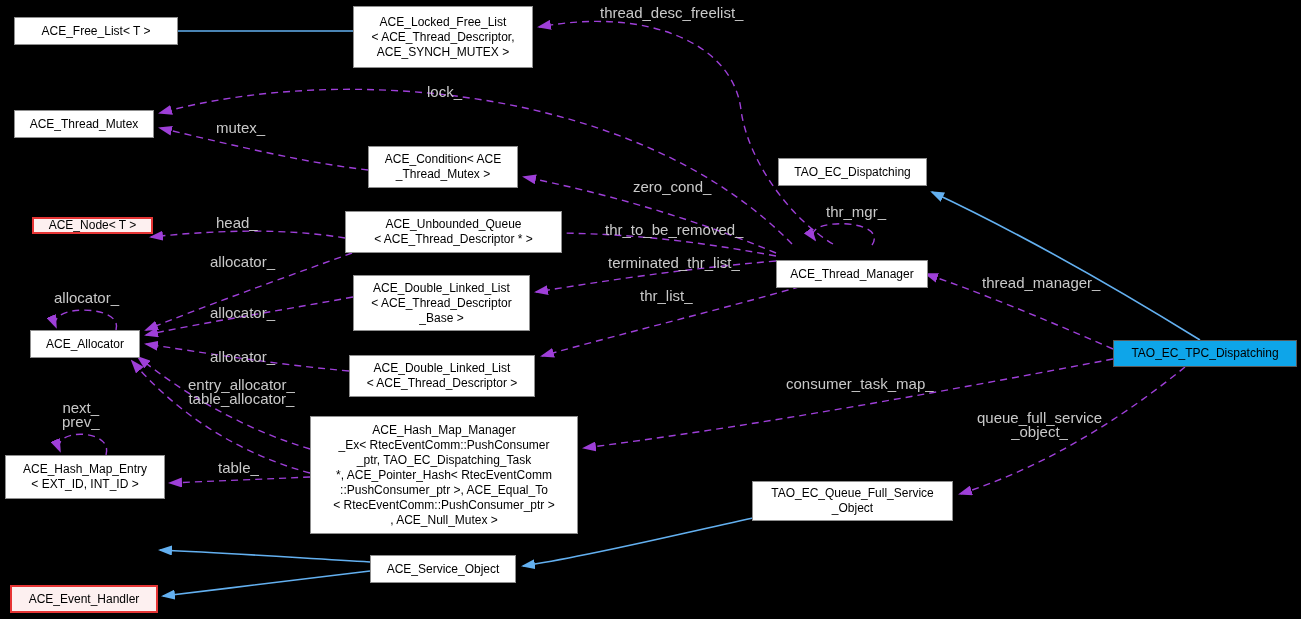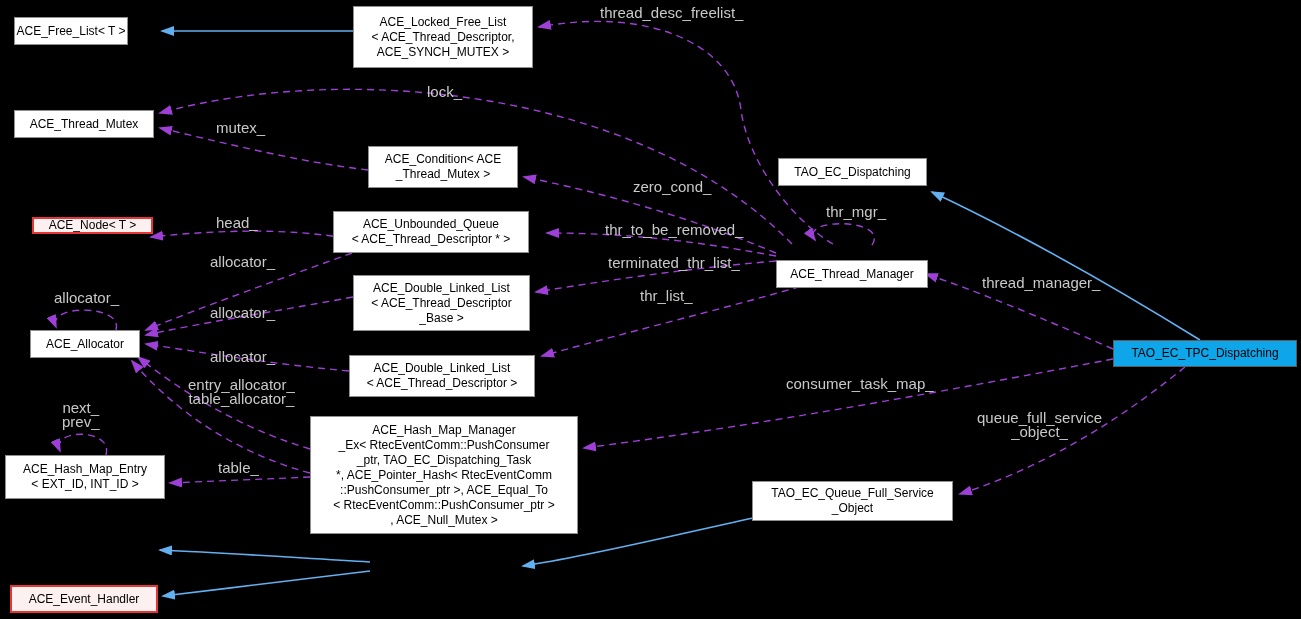--- a/index.html
+++ b/index.html
@@ -72,50 +72,51 @@
     <path class="edge-p" d="M310,449 C240,428 182,392 138,357" marker-end="url(#arrow-p)"></path>
     <path class="edge-p" d="M310,473 C232,452 172,408 132,361" marker-end="url(#arrow-p)"></path>
     <path class="edge-p" d="M116,330 C124,304 46,304 56,327" marker-end="url(#arrow-p)"></path>
     <path class="edge-p" d="M106,455 C114,428 50,428 60,451" marker-end="url(#arrow-p)"></path>
     <path class="edge-p" d="M310,477 C268,479 215,481 170,483" marker-end="url(#arrow-p)"></path>
     <path class="edge-p" d="M1113,349 C1040,317 976,291 926,274" marker-end="url(#arrow-p)"></path>
     <path class="edge-p" d="M1113,359 C950,390 762,425 584,448" marker-end="url(#arrow-p)"></path>
     <path class="edge-p" d="M1185,367 C1120,420 1042,468 960,494" marker-end="url(#arrow-p)"></path>
   </svg>
 
-  <div class="node" style="left:14px;top:17px;width:114px;height:28px"><span>ACE_Free_List&lt; T &gt;</span></div>
+  <div class="node" style="left:14px;top:17px;width:164px;height:28px"><span>ACE_Free_List&lt; T &gt;</span></div>
   <div class="node" style="left:353px;top:6px;width:180px;height:62px"><span>ACE_Locked_Free_List
 &lt; ACE_Thread_Descriptor,
 ACE_SYNCH_MUTEX &gt;</span></div>
   <div class="node" style="left:14px;top:110px;width:140px;height:28px"><span>ACE_Thread_Mutex</span></div>
   <div class="node" style="left:368px;top:146px;width:150px;height:42px"><span>ACE_Condition&lt; ACE
 _Thread_Mutex &gt;</span></div>
   <div class="node" style="left:778px;top:158px;width:149px;height:28px"><span>TAO_EC_Dispatching</span></div>
   <div class="node alert" style="left:32px;top:217px;width:121px;height:17px"><span>ACE_Node&lt; T &gt;</span></div>
-  <div class="node" style="left:333px;top:211px;width:196px;height:42px"><span>ACE_Unbounded_Queue
+  <div class="node" style="left:345px;top:211px;width:217px;height:42px"><span>ACE_Unbounded_Queue
 &lt; ACE_Thread_Descriptor * &gt;</span></div>
   <div class="node" style="left:776px;top:260px;width:152px;height:28px"><span>ACE_Thread_Manager</span></div>
   <div class="node" style="left:353px;top:275px;width:177px;height:56px"><span>ACE_Double_Linked_List
 &lt; ACE_Thread_Descriptor
 _Base &gt;</span></div>
   <div class="node" style="left:30px;top:330px;width:110px;height:28px"><span>ACE_Allocator</span></div>
   <div class="node" style="left:349px;top:355px;width:186px;height:42px"><span>ACE_Double_Linked_List
 &lt; ACE_Thread_Descriptor &gt;</span></div>
   <div class="node focus" style="left:1113px;top:340px;width:184px;height:27px"><span>TAO_EC_TPC_Dispatching</span></div>
   <div class="node" style="left:5px;top:455px;width:160px;height:44px"><span>ACE_Hash_Map_Entry
 &lt; EXT_ID, INT_ID &gt;</span></div>
   <div class="node" style="left:310px;top:416px;width:268px;height:118px"><span>ACE_Hash_Map_Manager
 _Ex&lt; RtecEventComm::PushConsumer
 _ptr, TAO_EC_Dispatching_Task
 *, ACE_Pointer_Hash&lt; RtecEventComm
 ::PushConsumer_ptr &gt;, ACE_Equal_To
 &lt; RtecEventComm::PushConsumer_ptr &gt;
 , ACE_Null_Mutex &gt;</span></div>
   <div class="node" style="left:752px;top:481px;width:201px;height:40px"><span>TAO_EC_Queue_Full_Service
 _Object</span></div>
+  <div class="node" style="left:370px;top:555px;width:146px;height:28px"><span>ACE_Service_Object</span></div>
   <div class="node alert" style="left:10px;top:585px;width:148px;height:28px"><span>ACE_Event_Handler</span></div>
 
   <div class="elabel" style="left:600px;top:6px">thread_desc_freelist_</div>
   <div class="elabel" style="left:427px;top:85px">lock_</div>
   <div class="elabel" style="left:216px;top:121px">mutex_</div>
   <div class="elabel" style="left:633px;top:180px">zero_cond_</div>
   <div class="elabel" style="left:826px;top:205px">thr_mgr_</div>
   <div class="elabel" style="left:216px;top:216px">head_</div>
   <div class="elabel" style="left:605px;top:223px">thr_to_be_removed_</div>
   <div class="elabel" style="left:608px;top:256px">terminated_thr_list_</div>

